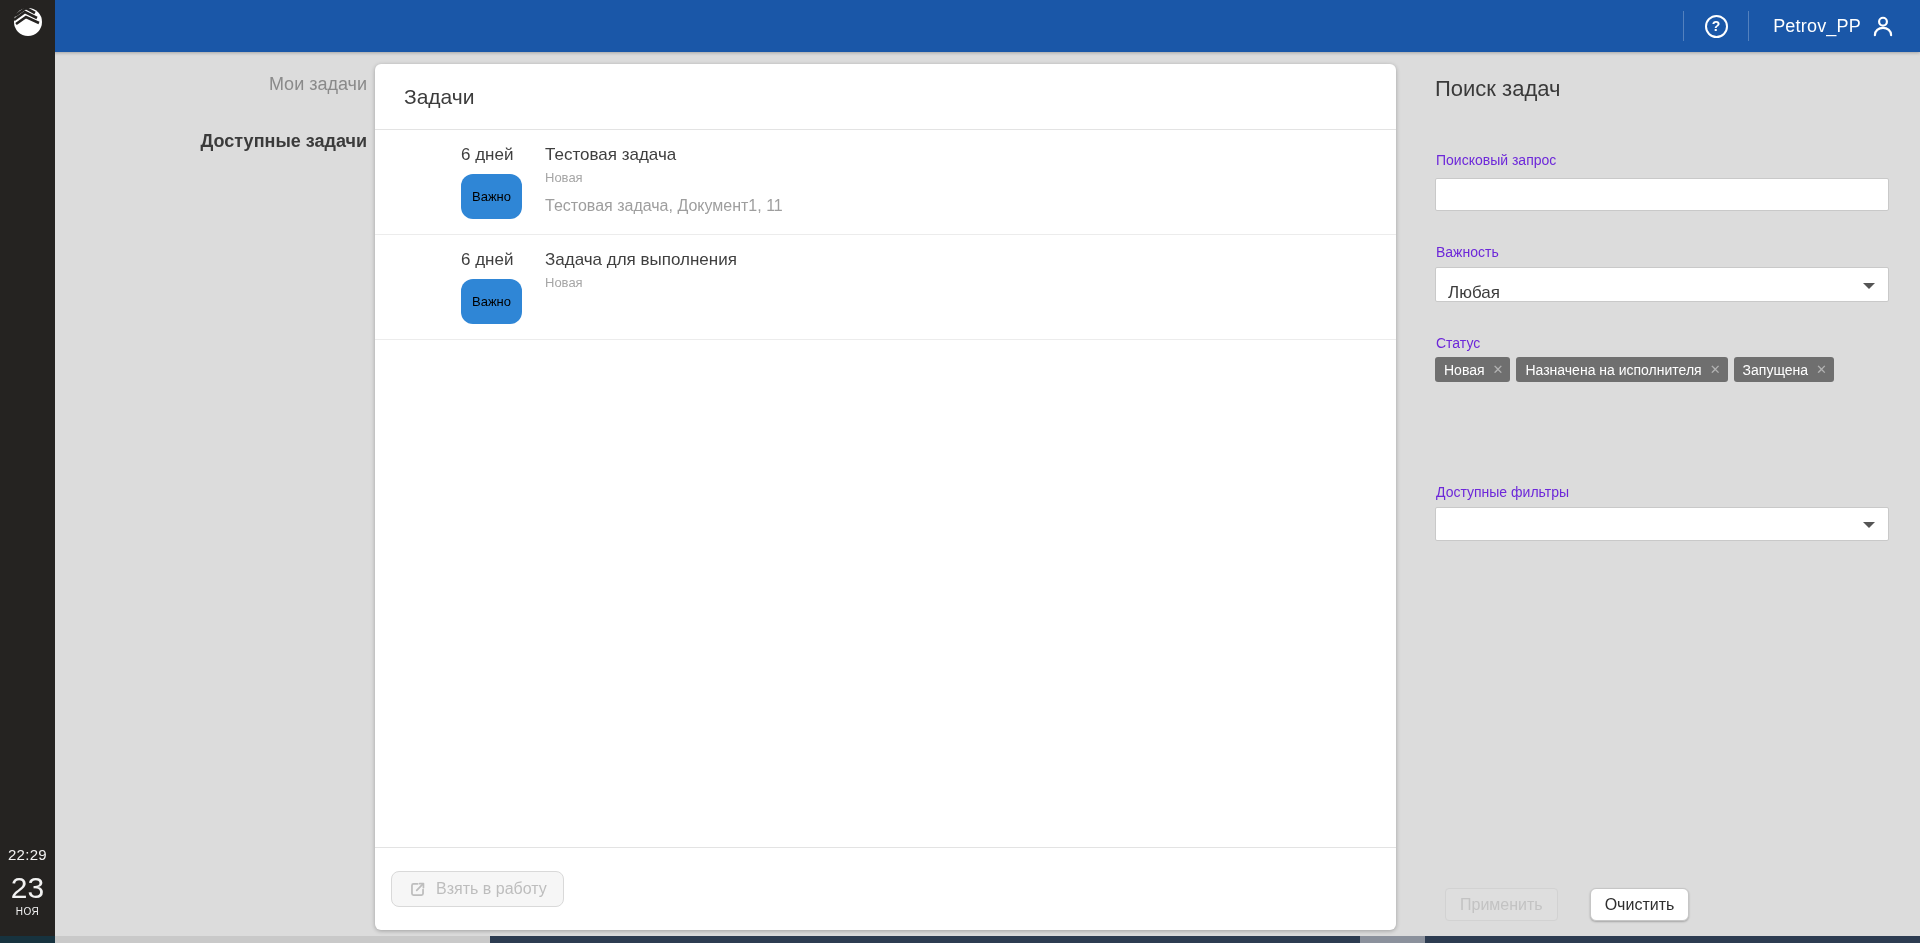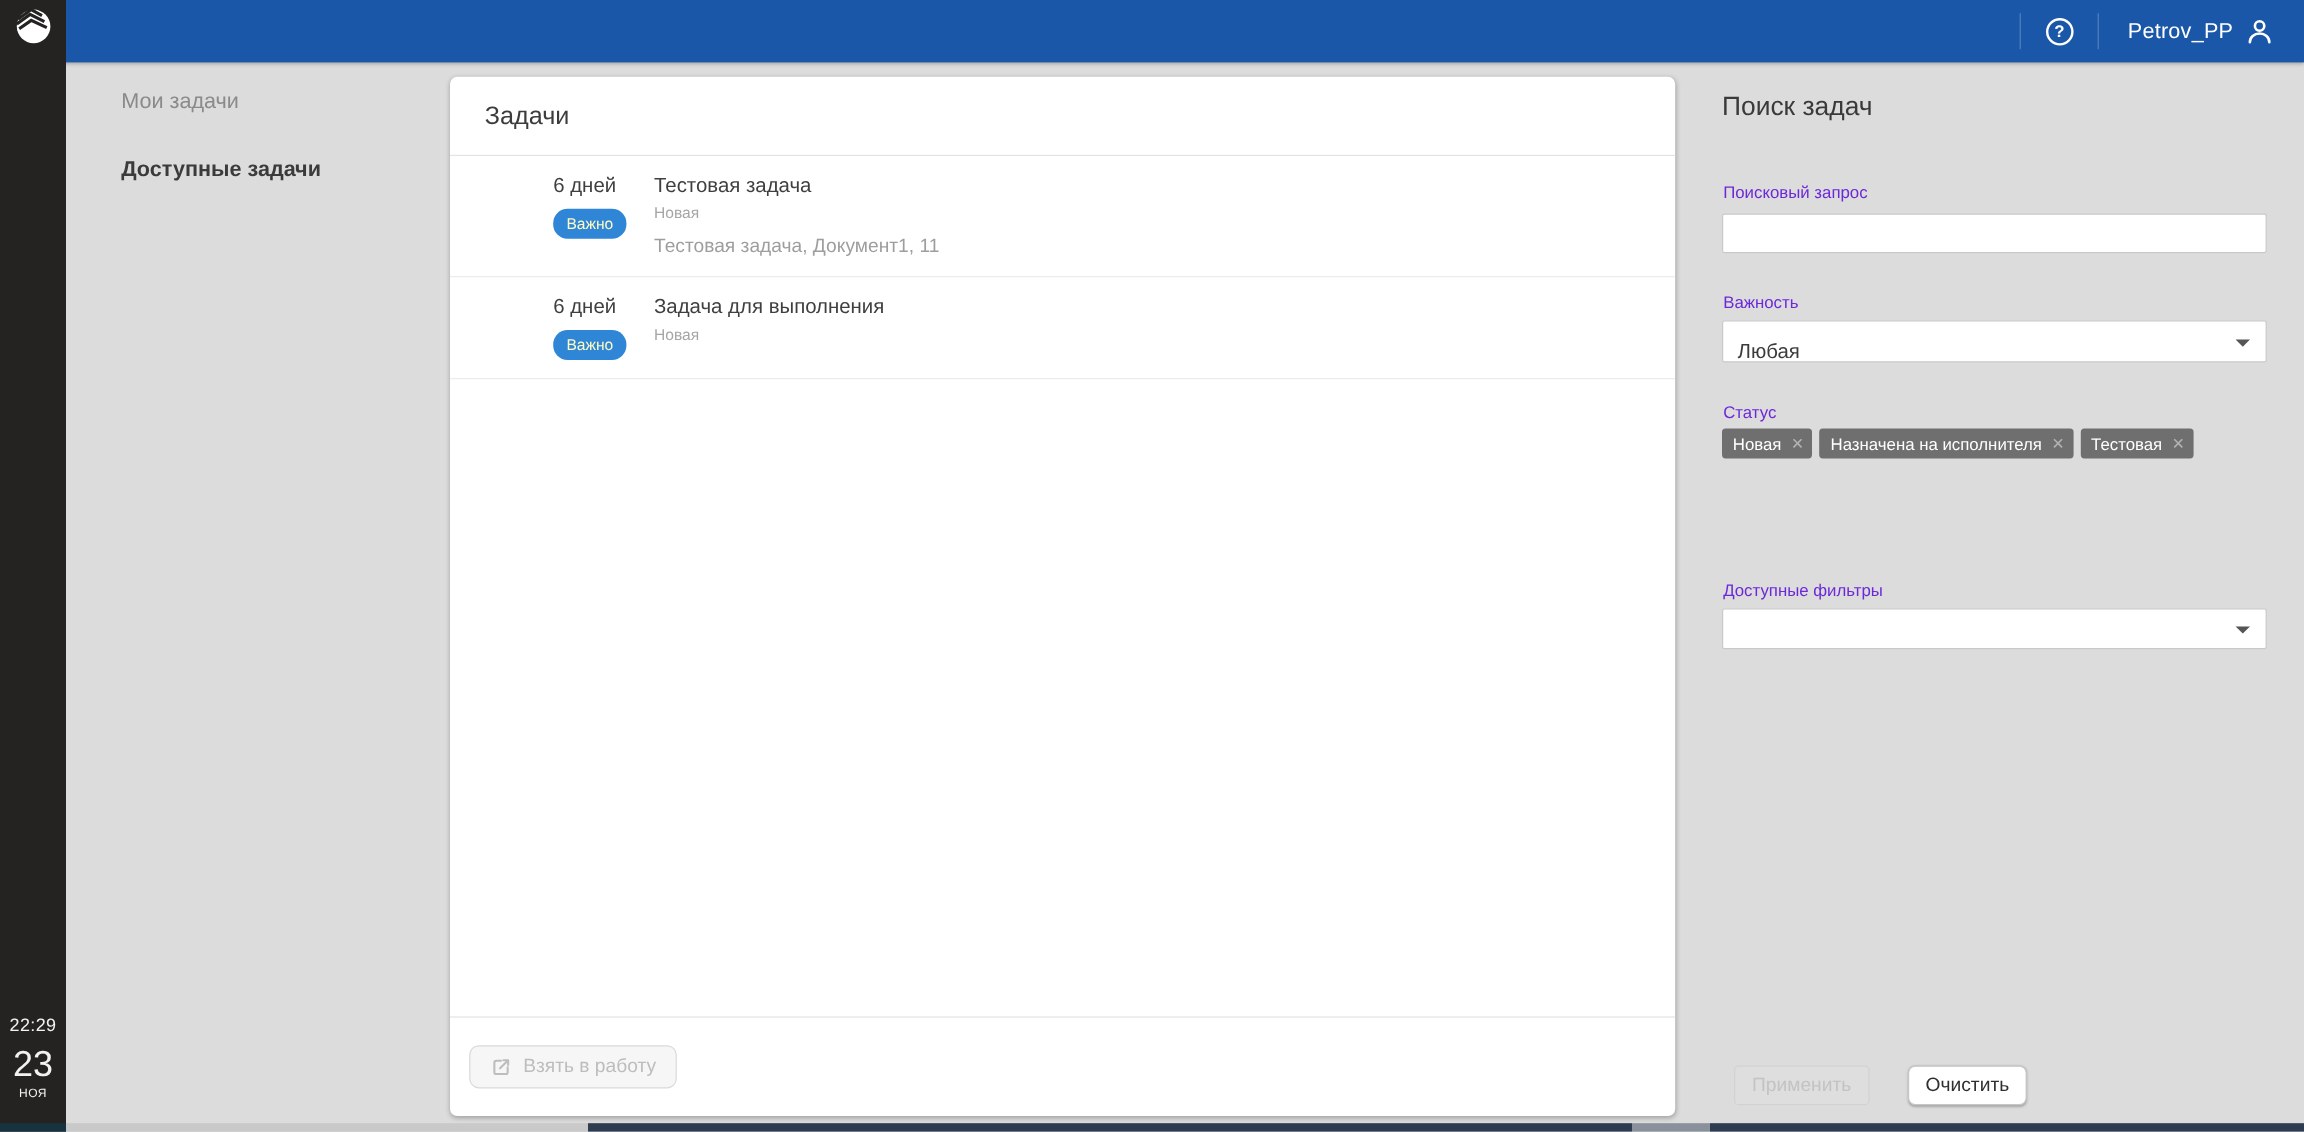--- a/index.html
+++ b/index.html
@@ -49,21 +49,21 @@
   .rail-logo { position: absolute; left: 13px; top: 7px; }
   .rail-clock {
     position: absolute; left: 0; bottom: 26px; width: 55px;
     text-align: center; color: #f2f2f2;
   }
   .clock-time { font-size: 15px; letter-spacing: .3px; }
   .clock-day  { font-size: 30px; margin-top: 10px; line-height: 1; }
   .clock-month{ font-size: 10px; margin-top: 3px; text-transform: uppercase; letter-spacing: .5px; }
 
   
-  .nav { position: absolute; left: 55px; top: 52px; width: 332px; z-index: 2; }
+  .nav { position: absolute; left: 55px; top: 52px; width: 332px; z-index: 2; text-align: right; }
   .nav-item {
     padding: 14px 20px 14px 46px;
     font-size: 18px; color: #8a8a8a; cursor: pointer;
     margin-top: 8px;
   }
   .nav-item.active { color: #3b3b3b; font-weight: bold; }
 
   
   .card {
     position: absolute; left: 375px; top: 64px; width: 1021px; height: 866px;
@@ -79,23 +79,23 @@
   .task-list { flex: 1 1 auto; overflow: hidden; }
   .task-row {
     display: flex; align-items: flex-start;
     padding: 15px 20px 15px 86px; min-height: 85px;
     border-bottom: 1px solid #ececec; cursor: pointer;
   }
   .task-left { width: 84px; flex: none; }
   .task-due { font-size: 17px; color: #3f3f3f; }
   .task-badge {
     display: inline-block; margin-top: 9px;
-    background: #2f86d6; color: #fef9c3;
+    background: #2f86d6; color: #000000;
     font-size: 13px; line-height: 1;
-    padding: 6px 11px; border-radius: 12px;
+    padding: 16px 11px; border-radius: 12px;
   }
   .task-main { flex: 1; }
   .task-title { font-size: 17px; color: #3f3f3f; }
   .task-status { font-size: 13px; color: #a6a6a6; margin-top: 5px; }
   .task-desc { font-size: 16px; color: #9e9e9e; margin-top: 12px; }
   .card-footer {
     flex: none; height: 83px; border-top: 1px solid #e3e3e3;
     display: flex; align-items: center; padding-left: 16px;
   }
   .take-btn {
@@ -293,21 +293,21 @@
         <span class="chip-label">Новая</span>
         <span class="chip-x">✕</span>
       </div>
 
       <div class="chip">
         <span class="chip-label">Назначена на исполнителя</span>
         <span class="chip-x">✕</span>
       </div>
 
       <div class="chip">
-        <span class="chip-label">Тестовая</span>
+        <span class="chip-label">Запущена</span>
         <span class="chip-x">✕</span>
       </div>
 
   </div>
 
   <div class="field-label lbl-filters">Доступные фильтры</div>
   <div class="select-box sel-filters">
     <span class="select-value"></span>
     <span class="select-arrow"></span>
   </div>

